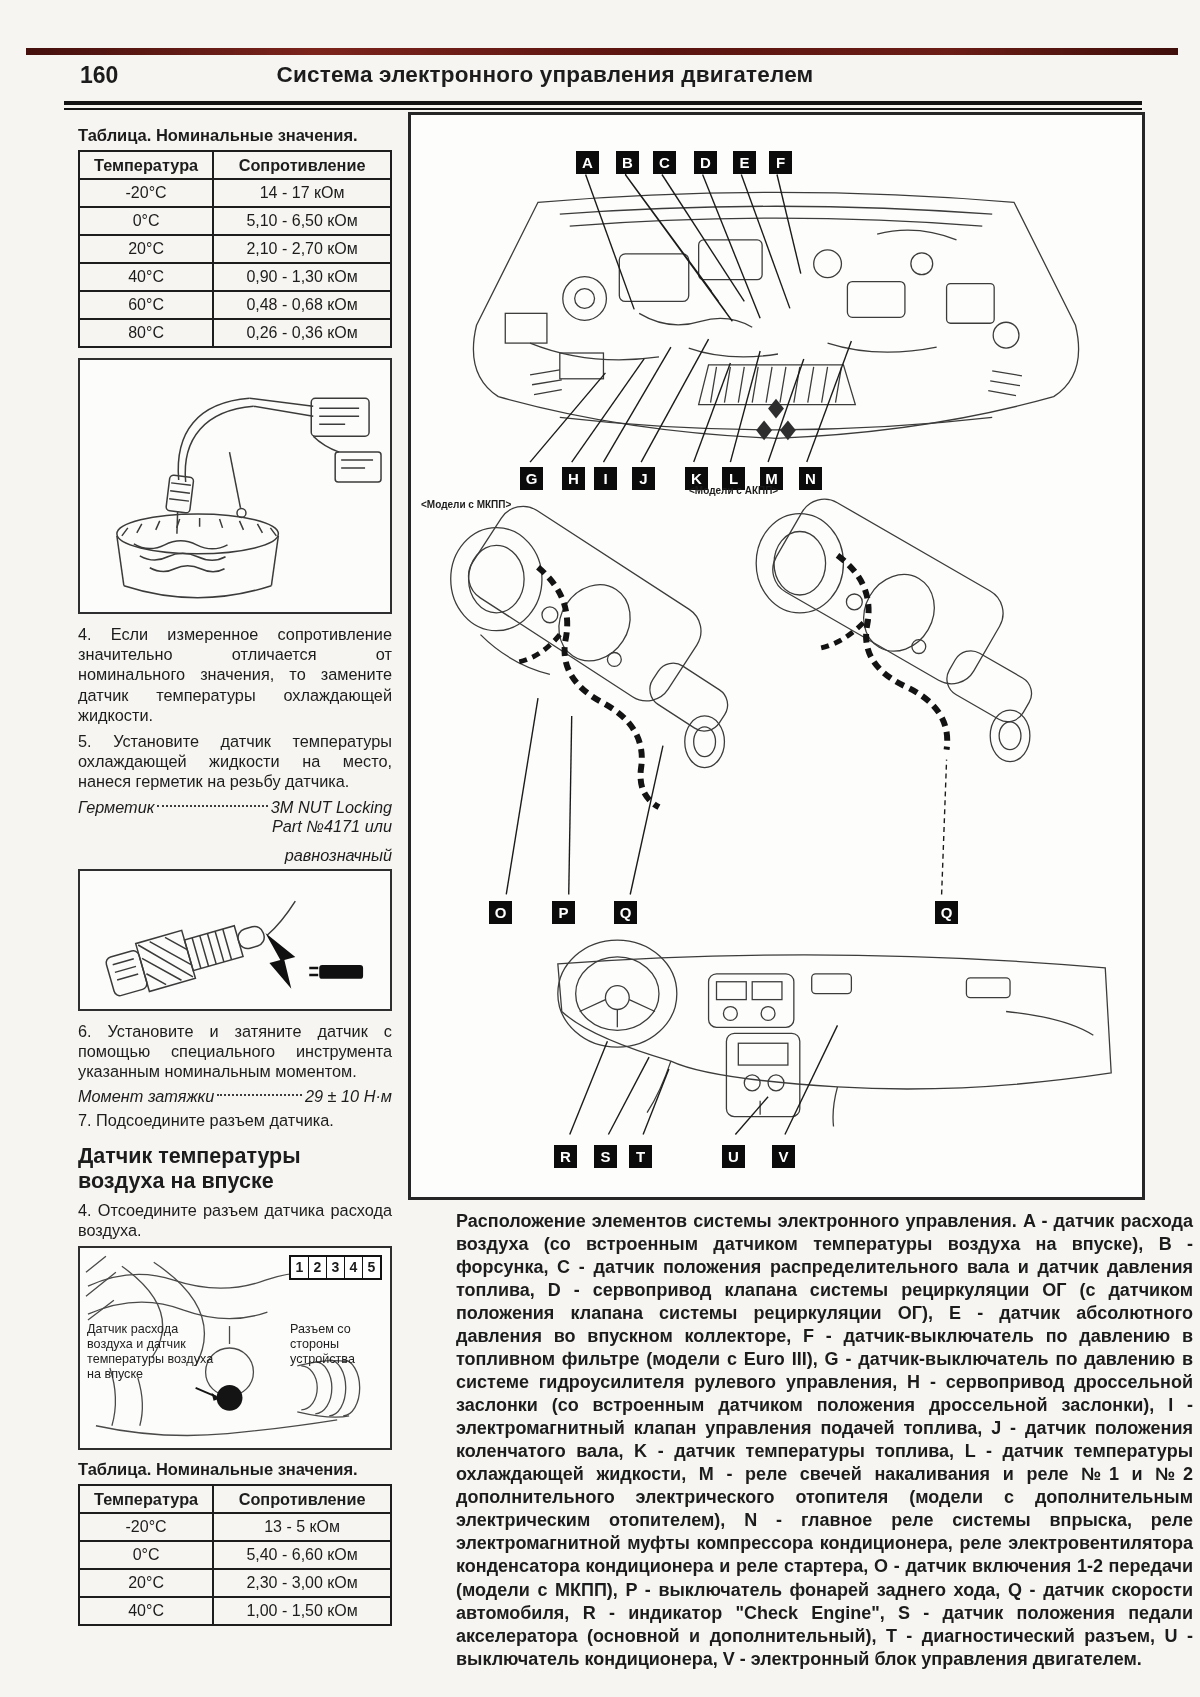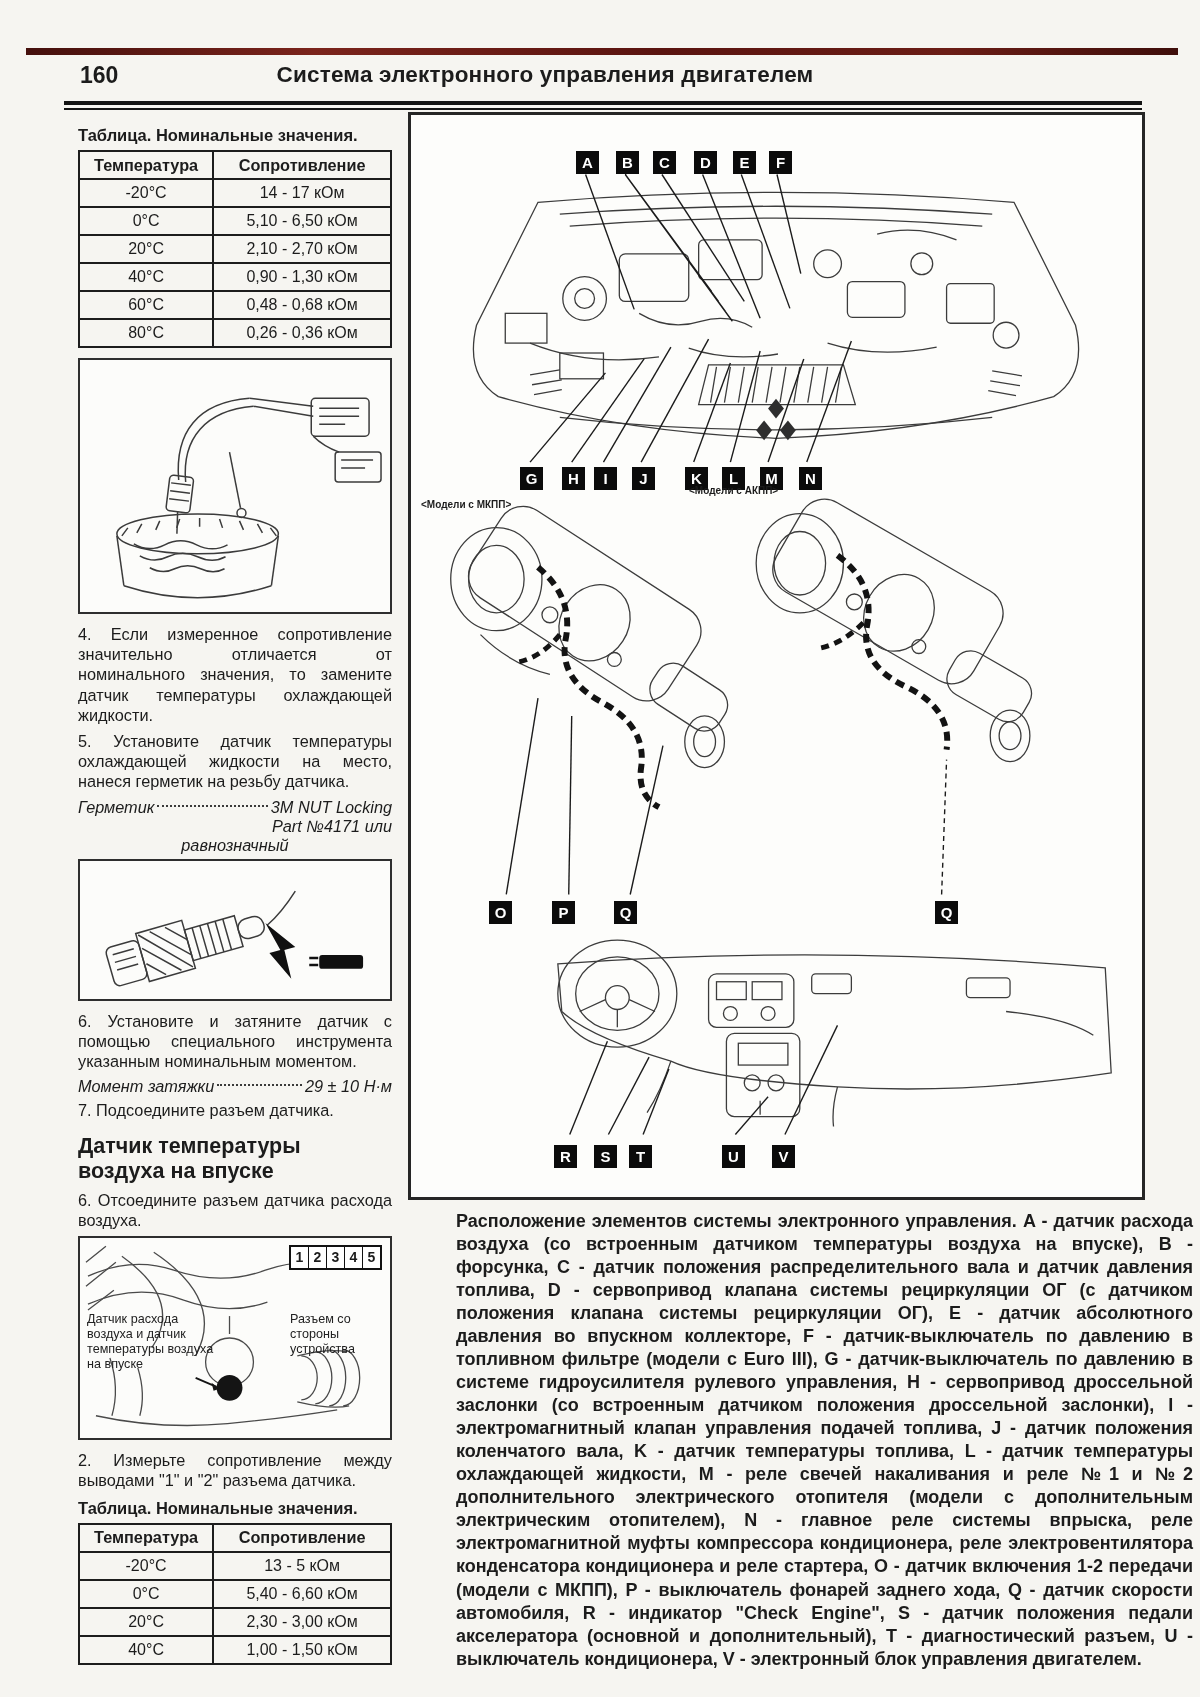--- a/index.html
+++ b/index.html
@@ -131,21 +131,21 @@
     <p class="body">4. Если измеренное сопротивление значительно отличается от номинального значения, то замените датчик температуры охлаждающей жидкости.</p>
     <p class="body">5. Установите датчик температуры охлаждающей жидкости на место, нанеся герметик на резьбу датчика.</p>
 
     <div class="specline">
       <div class="specrow">
         <span>Герметик</span>
         <span class="dots"></span>
         <span class="specval">3M NUT Locking</span>
       </div>
       <div class="specval" style="text-align:right;">Part №4171 или</div>
-      <div class="specval" style="text-align:center;">равнозначный</div>
+      <div class="specval" style="text-align:right;margin-top:10px;">равнозначный</div>
     </div>
 
     <div class="fig">
       <svg width="309" height="138" viewBox="0 0 310 138">
         <g stroke="#3b3b3b" stroke-width="1.5" fill="none">
           <g transform="rotate(-16 110 80)">
             <rect x="26" y="64" width="34" height="40" rx="6"></rect>
             <path d="M32,72 h22 M32,80 h22 M32,88 h22"></path>
             <rect x="60" y="58" width="48" height="50"></rect>
             <path d="M62,60 l44,46 M62,74 l32,32 M74,60 l34,34 M62,90 l16,16 M90,60 l18,18"></path>
@@ -165,21 +165,21 @@
     <div class="specline">
       <div class="specrow">
         <span>Момент затяжки</span>
         <span class="dots"></span>
         <span>29 ± 10 Н·м</span>
       </div>
     </div>
     <p class="body">7. Подсоедините разъем датчика.</p>
 
     <div class="h2">Датчик температуры воздуха на впуске</div>
-    <p class="body">6. Отсоедините разъем датчика расхода воздуха.</p>
+    <p class="body">4. Отсоедините разъем датчика расхода воздуха.</p>
 
     <div class="fig">
       <svg width="309" height="200" viewBox="0 0 310 200">
         <g stroke="#4a4a4a" stroke-width="1.3" fill="none">
           <path d="M6,24 l20,-16 M6,48 l30,-24 M8,72 l26,-20"></path>
           <path d="M8,38 q44,-20 86,-6 q48,16 92,0 q40,-14 78,-2"></path>
           <path d="M8,66 q50,-22 96,-4 q44,16 84,2"></path>
           <path d="M42,18 q62,44 30,92"></path>
           <path d="M74,14 q72,48 42,104"></path>
           <circle cx="150" cy="124" r="24"></circle>
@@ -197,21 +197,20 @@
         <div class="pin">1</div>
         <div class="pin">2</div>
         <div class="pin">3</div>
         <div class="pin">4</div>
         <div class="pin">5</div>
       </div>
       <div class="figlab" style="right:8px;top:26px;width:92px;margin-top:48px;">Разъем со стороны устройства</div>
       <div class="figlab" style="left:7px;top:74px;width:128px;">Датчик расхода воздуха и датчик температуры воздуха на впуске</div>
     </div>
 
-    <p class="body">2. Измерьте сопротивление между выводами "1" и "2" разъема датчика.</p>
 
     <div class="tcap">Таблица. Номинальные значения.</div>
     <table class="spec">
       <colgroup>
           <col class="c1">
           <col>
         </colgroup>
       <tbody>
           <tr>
         <th>Температура</th>

